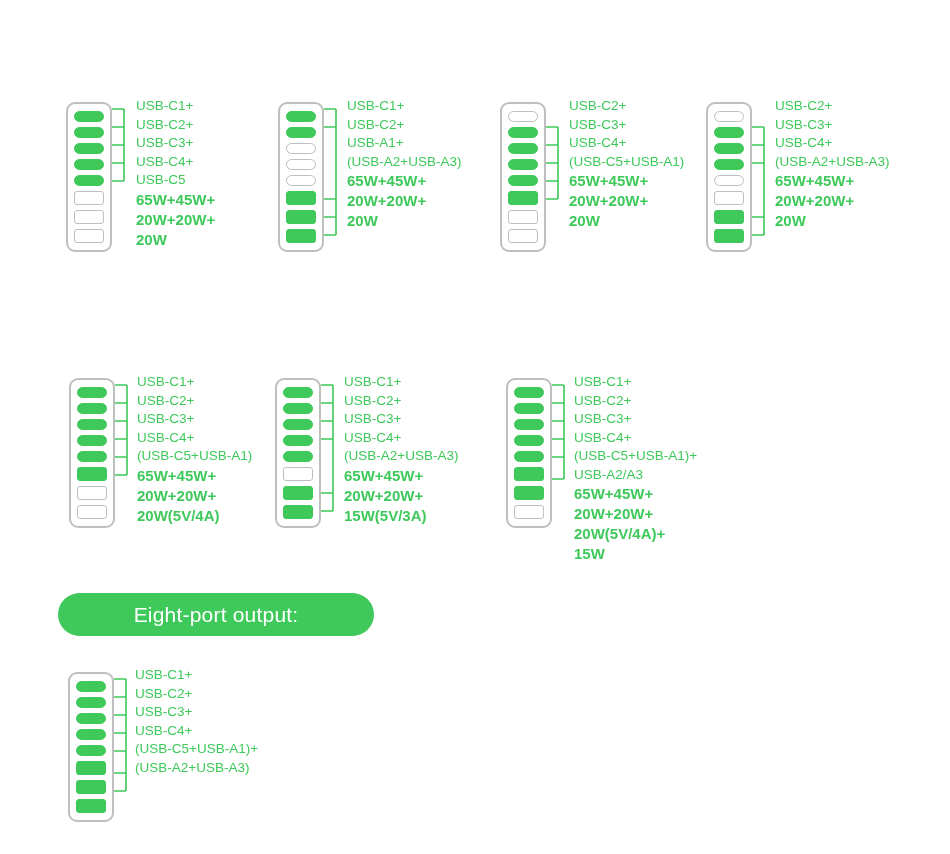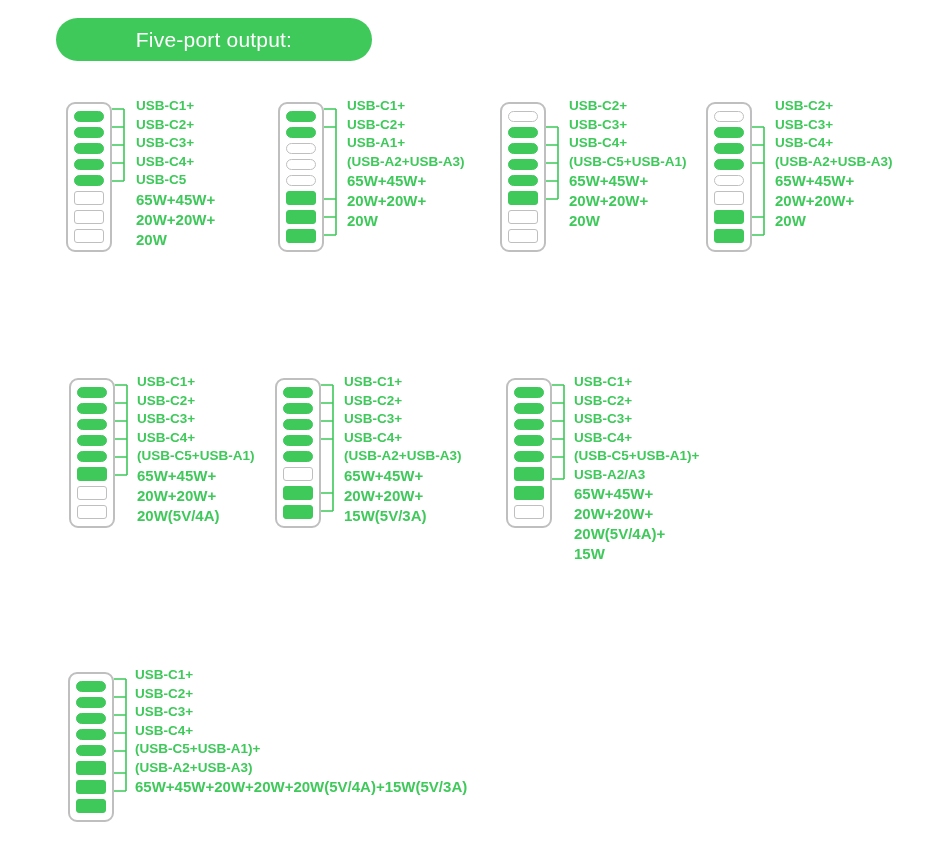--- a/index.html
+++ b/index.html
@@ -84,36 +84,33 @@
 
   
   .labels {
     position: absolute;
     color: #3ec95a;
     font-size: 13.5px;
     line-height: 18.5px;
     white-space: nowrap;
   }
   .labels .thin {
-    font-weight: 700;
+    font-weight: 400;
   }
   .labels .bold {
     font-weight: 700;
     font-size: 15px;
     line-height: 20px;
   }
 </style>
 </head>
 <body>
 
 <div class="canvas">
 
-  <div class="pill" style="left:56px; top:18px; width:316px;">
-    <span>Five-port output:</span>
-  </div>
 
   <div class="device" style="left:66px; top:102px;">
     <div class="port c on"></div>
     <div class="port c on"></div>
     <div class="port c on"></div>
     <div class="port c on"></div>
     <div class="port c on"></div>
     <div class="port a"></div>
     <div class="port a"></div>
     <div class="port a"></div>
@@ -284,20 +281,23 @@
     <div class="thin">USB-C3+</div>
     <div class="thin">USB-C4+</div>
     <div class="thin">(USB-C5+USB-A1)+</div>
     <div class="thin">USB-A2/A3</div>
     <div class="bold">65W+45W+</div>
     <div class="bold">20W+20W+</div>
     <div class="bold">20W(5V/4A)+</div>
     <div class="bold">15W</div>
   </div>
 
+  <div class="pill" style="left:58px; top:593px; width:316px;">
+    <span>Eight-port output:</span>
+  </div>
 
   <div class="device" style="left:68px; top:672px;">
     <div class="port c on"></div>
     <div class="port c on"></div>
     <div class="port c on"></div>
     <div class="port c on"></div>
     <div class="port c on"></div>
     <div class="port a on"></div>
     <div class="port a on"></div>
     <div class="port a on"></div>
@@ -307,16 +307,15 @@
       <path d="M0 5 H12 M0 23 H12 M0 41 H12 M0 59 H12 M0 77 H12 M0 99 H12 M0 117 H12 M12 5 V117" stroke="#3ec95a" stroke-width="1.6" fill="none"></path>
     </svg>
   </div>
   <div class="labels" style="left:135px; top:666px;">
     <div class="thin">USB-C1+</div>
     <div class="thin">USB-C2+</div>
     <div class="thin">USB-C3+</div>
     <div class="thin">USB-C4+</div>
     <div class="thin">(USB-C5+USB-A1)+</div>
     <div class="thin">(USB-A2+USB-A3)</div>
-    <div class="bold">65W+45W+20W+20W+20W(5V/4A)+15W(5V/3A)</div>
   </div>
 
 </div>
 
 </body></html>

